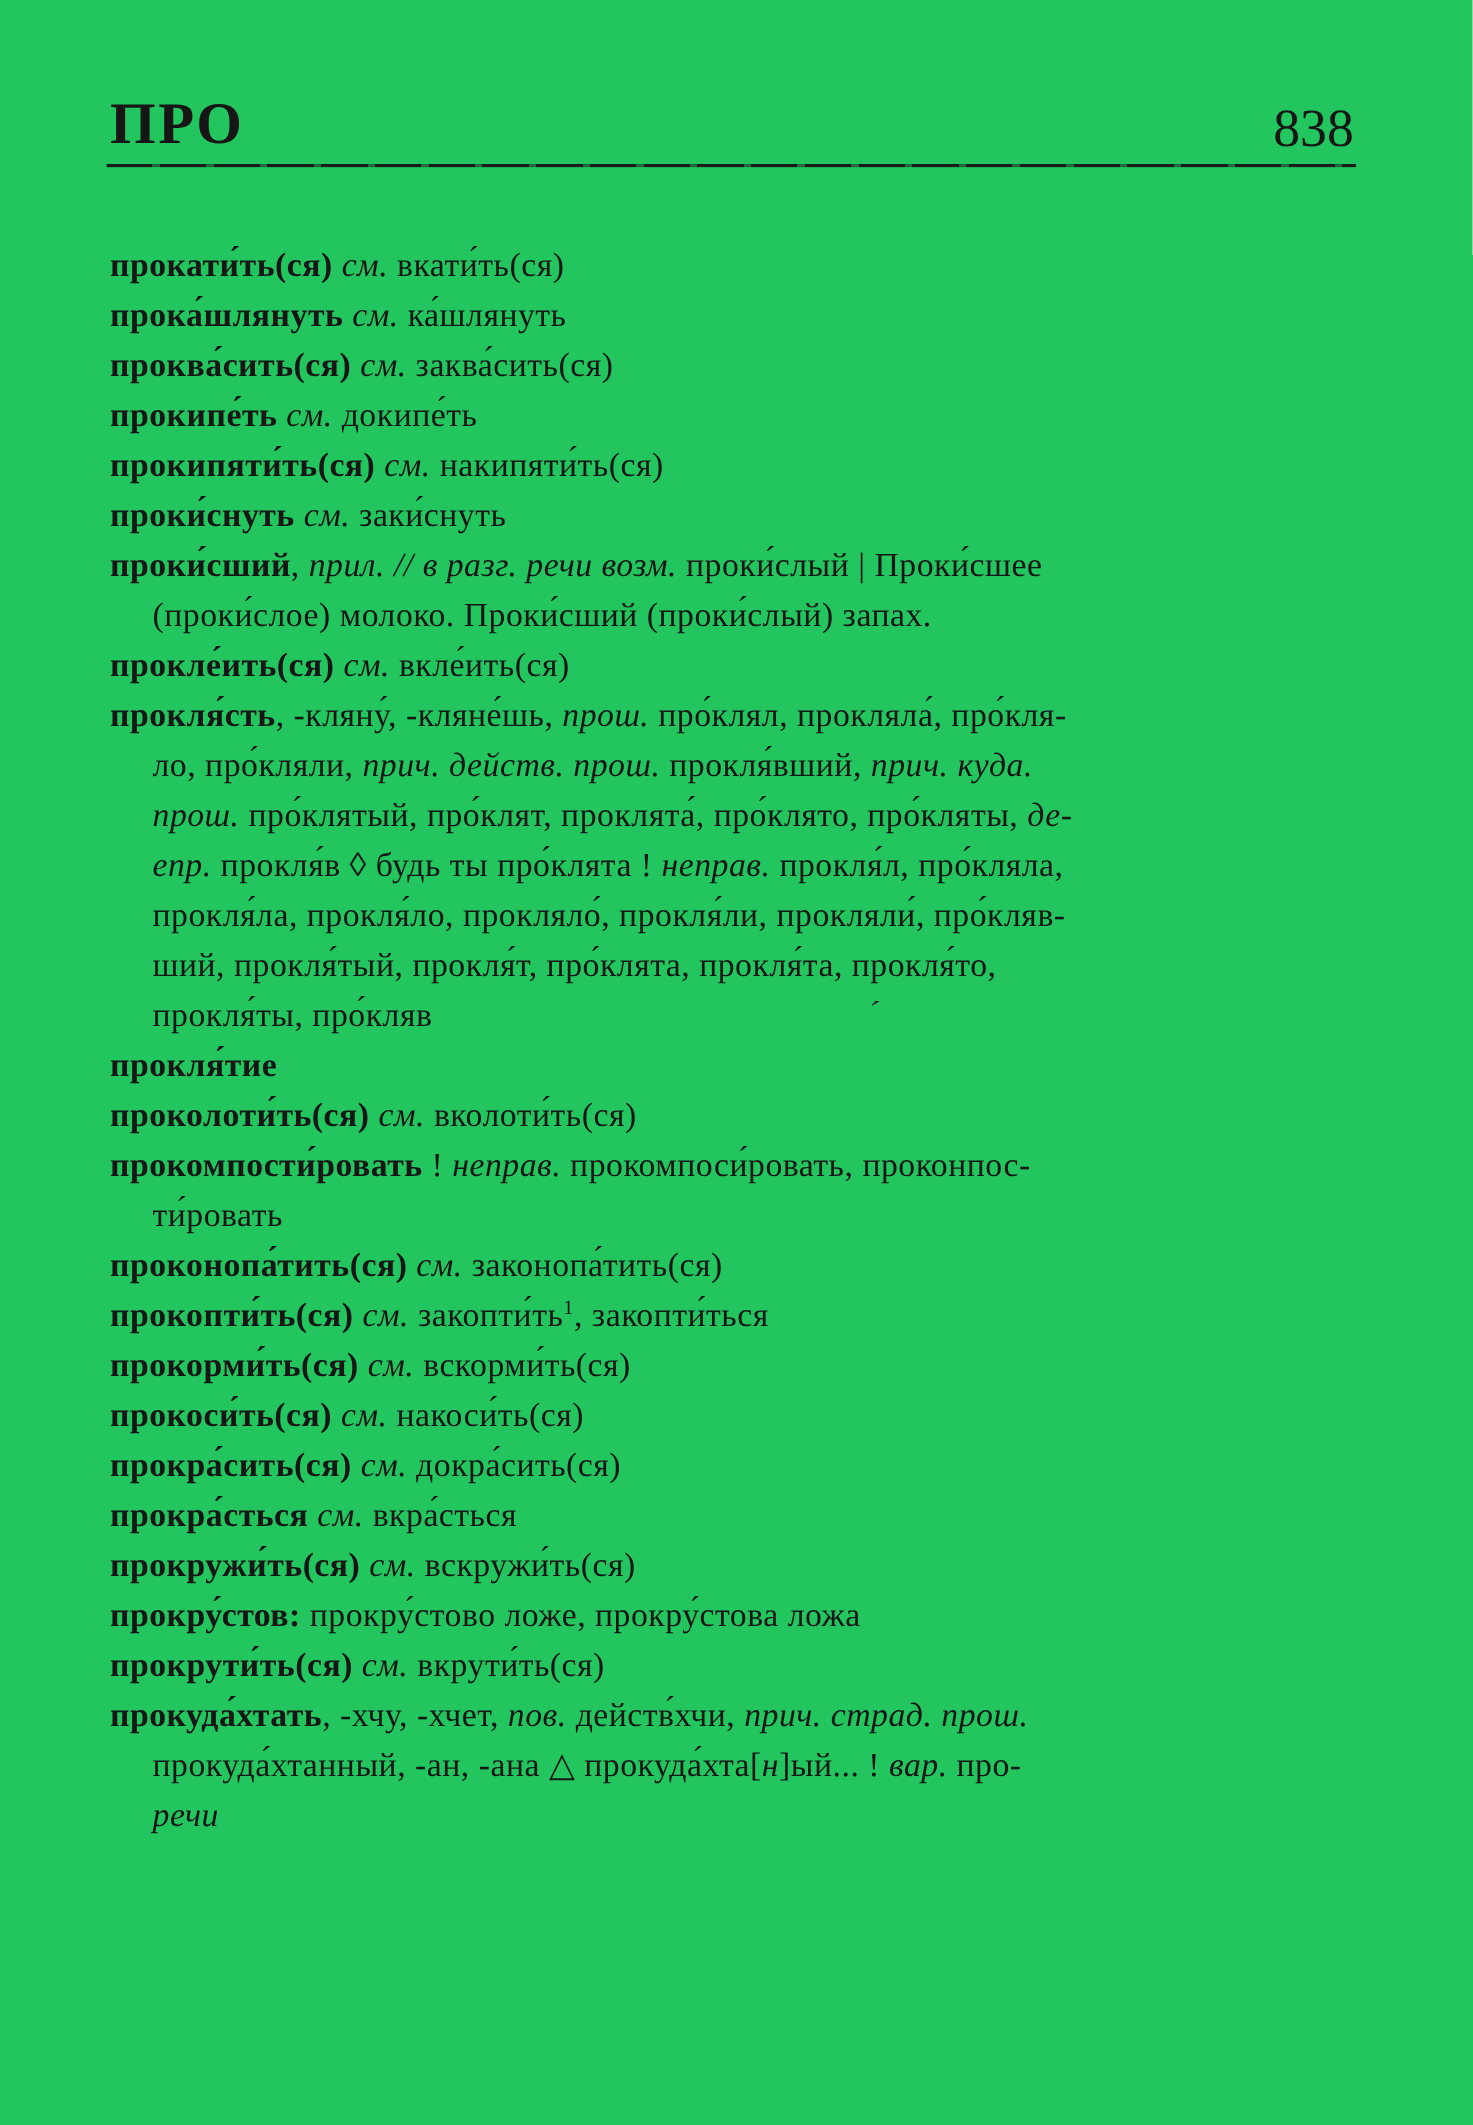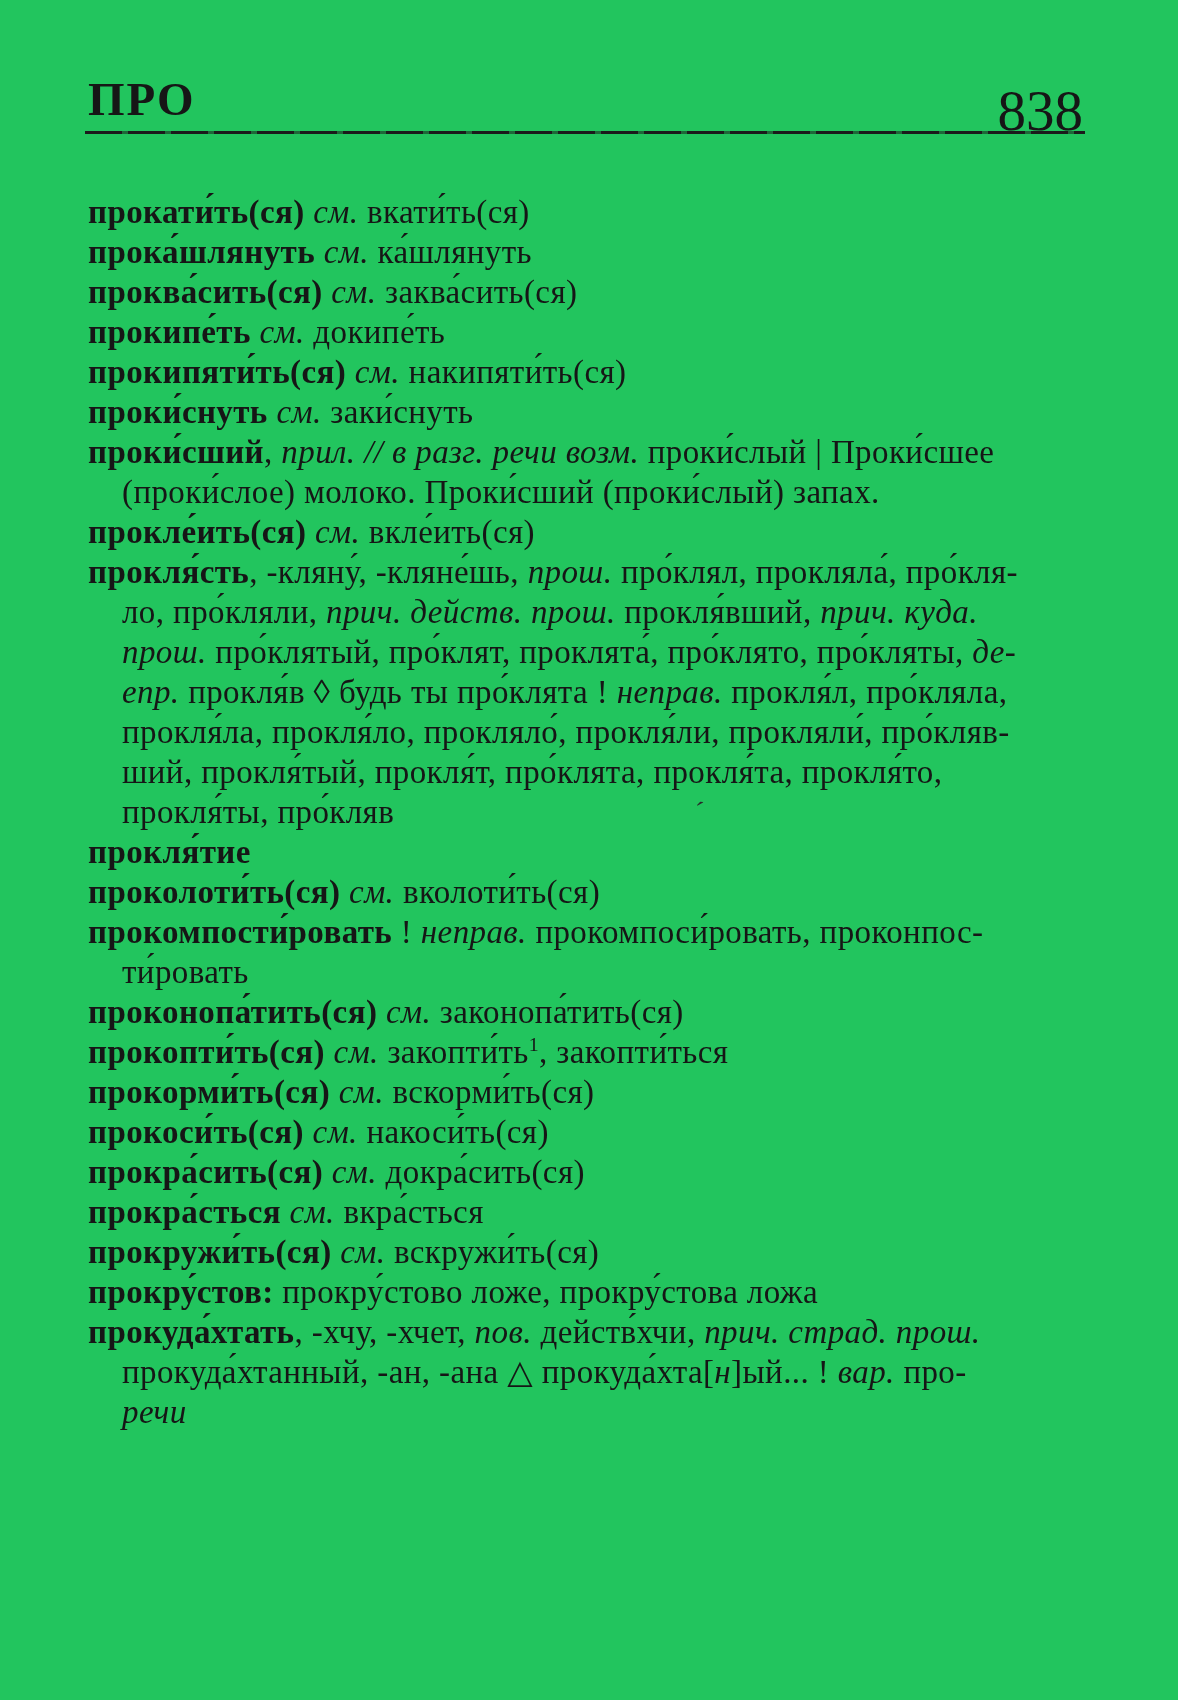--- a/index.html
+++ b/index.html
@@ -23,21 +23,21 @@
     top: 76px;
     font-size: 47px;
     font-weight: 700;
     letter-spacing: 2px;
     line-height: 1;
   }
   .header-pagenum {
     position: absolute;
     right: 95px;
     top: 82px;
-    font-size: 57px;
+    font-size: 43px;
     font-weight: 400;
     line-height: 1;
   }
   .header-rule {
     position: absolute;
     left: 85px;
     top: 131px;
     width: 1000px;
     height: 3px;
     background: #1b1b1b;
@@ -47,21 +47,21 @@
   }
   .body-text {
     position: absolute;
     left: 88px;
     top: 192px;
     width: 1020px;
   }
   .line {
     height: 40px;
     line-height: 40px;
-    font-size: 33px;
+    font-size: 27px;
     letter-spacing: 0.4px;
     white-space: nowrap;
   }
   .line.indent {
     padding-left: 34px;
   }
   .run-r { font-style: normal; font-weight: 400; }
   .run-b { font-weight: 700; }
   .run-i { font-style: italic; }
   .run-sup {
@@ -111,20 +111,21 @@
       <div class="line"><span class="run-b">прокомпости́ровать</span><span class="run-r"> ! </span><span class="run-i">неправ.</span><span class="run-r"> прокомпоси́ровать, проконпос-</span></div>
       <div class="line indent"><span class="run-r">ти́ровать</span></div>
       <div class="line"><span class="run-b">проконопа́тить(ся) </span><span class="run-i">см.</span><span class="run-r"> законопа́тить(ся)</span></div>
       <div class="line"><span class="run-b">прокопти́ть(ся) </span><span class="run-i">см.</span><span class="run-r"> закопти́ть</span><span class="run-sup">1</span><span class="run-r">, закопти́ться</span></div>
       <div class="line"><span class="run-b">прокорми́ть(ся) </span><span class="run-i">см.</span><span class="run-r"> вскорми́ть(ся)</span></div>
       <div class="line"><span class="run-b">прокоси́ть(ся) </span><span class="run-i">см.</span><span class="run-r"> накоси́ть(ся)</span></div>
       <div class="line"><span class="run-b">прокра́сить(ся) </span><span class="run-i">см.</span><span class="run-r"> докра́сить(ся)</span></div>
       <div class="line"><span class="run-b">прокра́сться </span><span class="run-i">см.</span><span class="run-r"> вкра́сться</span></div>
       <div class="line"><span class="run-b">прокружи́ть(ся) </span><span class="run-i">см.</span><span class="run-r"> вскружи́ть(ся)</span></div>
       <div class="line"><span class="run-b">прокру́стов:</span><span class="run-r"> прокру́стово ложе, прокру́стова ложа</span></div>
+      <div class="line"><span class="run-b">прокрути́ть(ся) </span><span class="run-i">см.</span><span class="run-r"> вкрути́ть(ся)</span></div>
       <div class="line"><span class="run-b">прокуда́хтать</span><span class="run-r">, -хчу, -хчет, </span><span class="run-i">пов.</span><span class="run-r"> действ́хчи, </span><span class="run-i">прич. страд. прош.</span></div>
       <div class="line indent"><span class="run-r">прокуда́хтанный, -ан, -ана △ прокуда́хта[</span><span class="run-i">н</span><span class="run-r">]ый... ! </span><span class="run-i">вар.</span><span class="run-r"> про-</span></div>
       <div class="line indent"><span class="run-i">речи</span></div>
     </div>
 
   <div class="stray-mark">ˊ</div>
 
 </div>
 
 </body></html>

